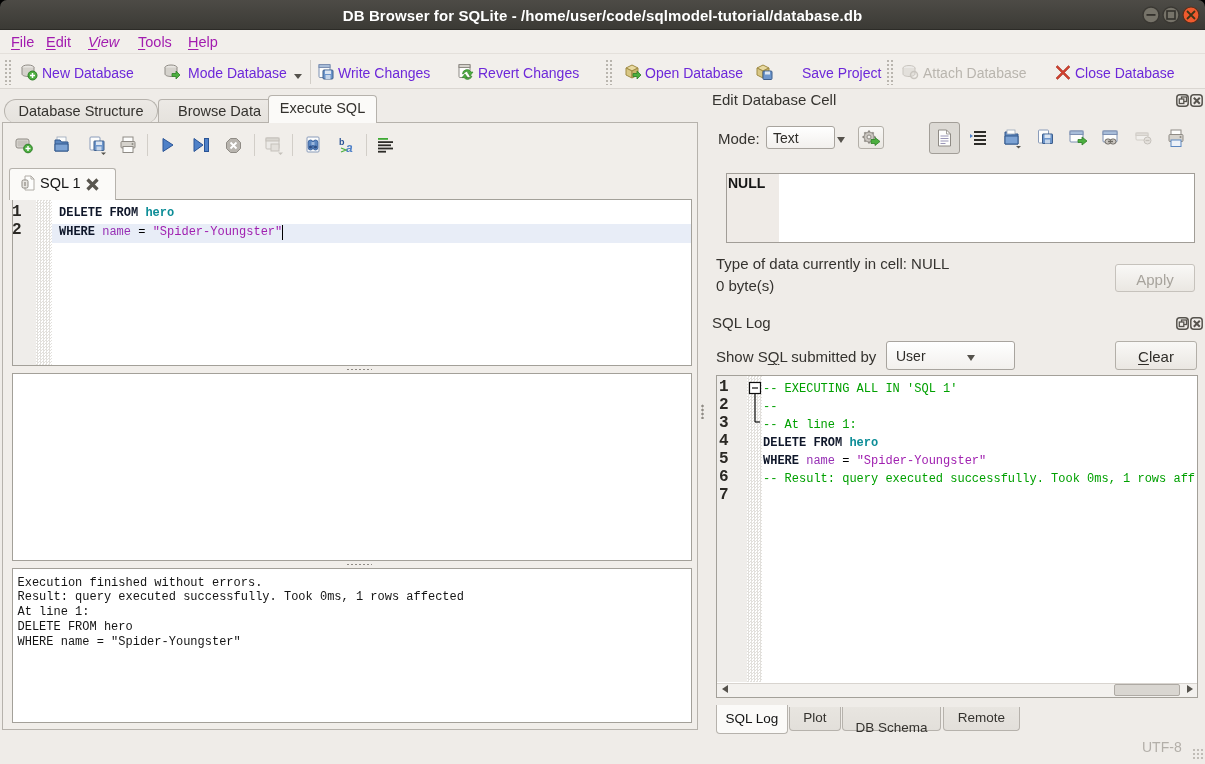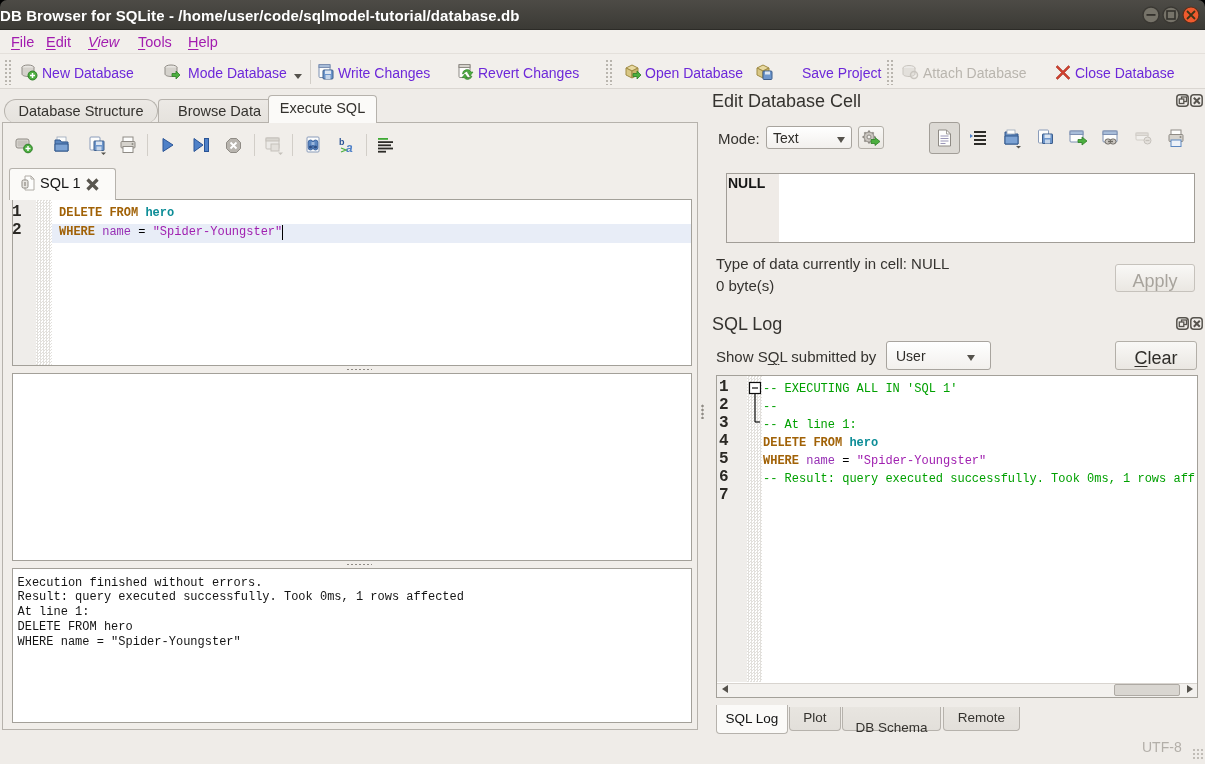--- a/index.html
+++ b/index.html
@@ -5,21 +5,21 @@
 * { margin:0; padding:0; box-sizing:border-box; }
 html,body { width:1205px; height:764px; overflow:hidden; }
 body { font-family:"Liberation Sans", sans-serif; background:#efece8; position:relative; }
 .abs { position:absolute; }
 .mono { font-family:"Liberation Mono", monospace; }
 
 #corners { left:0; top:0; width:1205px; height:30px; background:#000; }
 #titlebar { left:0; top:0; width:1205px; height:30px;
   background:linear-gradient(#4d4b46, #3b3a35);
   border-radius:7px 7px 0 0; border-bottom:1px solid #2c2b27; }
-#title { width:100%; text-align:left; top:7px; font-size:15px; font-weight:bold; color:#fff; letter-spacing:0.1px;}
+#title { width:100%; text-align:center; top:7px; font-size:15px; font-weight:bold; color:#fff; letter-spacing:0.1px;}
 
 #menubar { left:0; top:30px; width:1205px; height:24px; background:#f2efeb; border-bottom:1px solid #e4e0db; }
 .menuitem { top:34px; font-size:14.5px; color:#a21caf; }
 .menuitem u { text-decoration-thickness:1px; text-underline-offset:2px; }
 
 #toolbar { left:0; top:54px; width:1205px; height:35px; background:#f2efeb; border-bottom:1px solid #dad6d1; }
 .tbtext { top:65px; font-size:14px; color:#6d28d9; }
 .tbtext.dis { color:#b9b5ae; }
 .grip { width:7px; height:26px; top:59px;
   background-image:radial-gradient(#b9b5ae 1px, transparent 1.2px);
@@ -31,30 +31,30 @@
 .tab.inactive { background:linear-gradient(#ece9e5,#e5e2dd); top:99px; height:24px; padding-top:3px; }
 .tab.active { background:#fbfaf8; top:95px; height:28px; padding-top:3.5px; z-index:3; }
 #tabpane { left:2px; top:122px; width:696px; height:608px; background:#f1eeea; border:1px solid #b6b2ac; }
 
 .whitepanel { background:#fff; border:1px solid #a3a099; }
 .checker { background-image:conic-gradient(#e2e0dc 25%, #fff 25% 50%, #e2e0dc 50% 75%, #fff 75%); background-size:3px 3px; }
 .splitdots { height:3px; width:26px;
   background-image:radial-gradient(#8e8a84 1px, transparent 1.2px); background-size:4px 3px; }
 
 .qbtn { border:1px solid #b3afa8; border-radius:3px; background:linear-gradient(#f9f8f6,#eae7e2);
-  font-size:18px; text-align:center; color:#2f2d29; }
+  font-size:15px; text-align:center; color:#2f2d29; }
 .qbtn.dis { color:#a7a39c; border-color:#c6c2bc; }
 .combo { border:1px solid #a8a49e; border-radius:3px; background:linear-gradient(#ffffff,#f2f0ed);
   font-size:14px; color:#2f2d29; }
 .carrow { width:0; height:0; border-left:4.5px solid transparent; border-right:4.5px solid transparent; border-top:6px solid #55524c; }
-.docktitle { font-size:18px; color:#35332f; }
+.docktitle { font-size:15px; color:#35332f; }
 .dlabel { font-size:15px; color:#35332f; }
 u { text-decoration-thickness:1px; text-underline-offset:2px; }
 
-.kw { color:#a16207; font-weight:bold; }
+.kw { color:#0f172a; font-weight:bold; }
 .tbl { color:#0d8d97; font-weight:bold; }
 .fld { color:#962fb4; }
 .str { color:#a020b0; }
 .cmt { color:#00a000; }
 .gutnum { font-family:"Liberation Mono", monospace; font-size:16px; font-weight:bold; color:#2a2824; }
 </style>
 </head>
 <body>
 
 <div class="abs" id="corners"></div>
@@ -244,21 +244,21 @@
 
 <div class="abs docktitle" style="left:712px; top:91px;">Edit Database Cell</div>
 <svg class="abs" style="left:1176px; top:94px;" width="27" height="13" viewBox="0 0 27 13">
   <rect x="0.8" y="0.8" width="11.4" height="11.4" rx="3" fill="none" stroke="#57544e" stroke-width="1.5"></rect>
   <rect x="5.5" y="3" width="5" height="4.5" fill="none" stroke="#57544e" stroke-width="1.3"></rect>
   <rect x="3.3" y="5" width="4.5" height="4.5" fill="#efede9" stroke="#57544e" stroke-width="1.3"></rect>
   <rect x="14.8" y="0.8" width="11.4" height="11.4" rx="3" fill="none" stroke="#57544e" stroke-width="1.5"></rect>
   <path d="M17.8 3.8 L23.8 9.8 M23.8 3.8 L17.8 9.8" stroke="#57544e" stroke-width="2"></path>
 </svg>
 <div class="abs dlabel" style="left:718px; top:130px;">Mode:</div>
-<div class="abs combo" style="left:766px; top:126px; width:86px; height:23px; padding:3px 0 0 6px;">Text</div>
+<div class="abs combo" style="left:766px; top:126px; width:69px; height:23px; padding:3px 0 0 6px;">Text</div>
 <div class="abs carrow" style="left:837px; top:137px;"></div>
 <div class="abs qbtn" style="left:858px; top:126px; width:26px; height:23px;"></div>
 
 <svg class="abs" style="left:861px; top:129px;" width="20" height="18" viewBox="0 0 20 18">
   <circle cx="8" cy="8" r="5" fill="#c9c5bf" stroke="#8f8b85"></circle>
   <circle cx="8" cy="8" r="2" fill="#efede9" stroke="#8f8b85"></circle>
   <g stroke="#8f8b85" stroke-width="2" fill="none">
     <path d="M8 1.5 V3 M8 13 V14.5 M1.5 8 H3 M13 8 H14.5 M3.4 3.4 L4.5 4.5 M11.5 11.5 L12.6 12.6 M12.6 3.4 L11.5 4.5 M4.5 11.5 L3.4 12.6"></path>
   </g>
   <path d="M10 10.5 H14 V8.5 L19 12.5 L14 16.5 V14.5 H10 Z" fill="#4caf3f" stroke="#2e7d27" stroke-width="0.8"></path>
@@ -328,21 +328,21 @@
 
 <div class="abs docktitle" style="left:712px; top:314px;">SQL Log</div>
 <svg class="abs" style="left:1176px; top:317px;" width="27" height="13" viewBox="0 0 27 13">
   <rect x="0.8" y="0.8" width="11.4" height="11.4" rx="3" fill="none" stroke="#57544e" stroke-width="1.5"></rect>
   <rect x="5.5" y="3" width="5" height="4.5" fill="none" stroke="#57544e" stroke-width="1.3"></rect>
   <rect x="3.3" y="5" width="4.5" height="4.5" fill="#efede9" stroke="#57544e" stroke-width="1.3"></rect>
   <rect x="14.8" y="0.8" width="11.4" height="11.4" rx="3" fill="none" stroke="#57544e" stroke-width="1.5"></rect>
   <path d="M17.8 3.8 L23.8 9.8 M23.8 3.8 L17.8 9.8" stroke="#57544e" stroke-width="2"></path>
 </svg>
 <div class="abs dlabel" style="left:716px; top:348px;">Show S<u>Q</u>L submitted by</div>
-<div class="abs combo" style="left:886px; top:341px; width:105px; height:29px; padding:6px 0 0 9px;">User</div>
+<div class="abs combo" style="left:886px; top:341px; width:129px; height:29px; padding:6px 0 0 9px;">User</div>
 <div class="abs carrow" style="left:967px; top:355px;"></div>
 <div class="abs qbtn" style="left:1115px; top:341px; width:82px; height:29px; padding-top:6px;"><u>C</u>lear</div>
 
 <div class="abs whitepanel" style="left:716px; top:375px; width:482px; height:323px;"></div>
 <div class="abs" style="left:717px; top:376px; width:30px; height:306px; background:#efedea;"></div>
 <div class="abs checker" style="left:747px; top:376px; width:15px; height:306px;"></div>
 <div class="abs gutnum" style="left:719px; top:378.2px; line-height:18.05px;">1<br>2<br>3<br>4<br>5<br>6<br>7</div>
 <svg class="abs" style="left:748px; top:380px;" width="14" height="50" viewBox="0 0 14 50">
   <line x1="7" y1="13" x2="7" y2="42" stroke="#0e0e0e" stroke-width="1.2"></line>
   <line x1="7" y1="42" x2="12" y2="42" stroke="#0e0e0e" stroke-width="1.2"></line>

